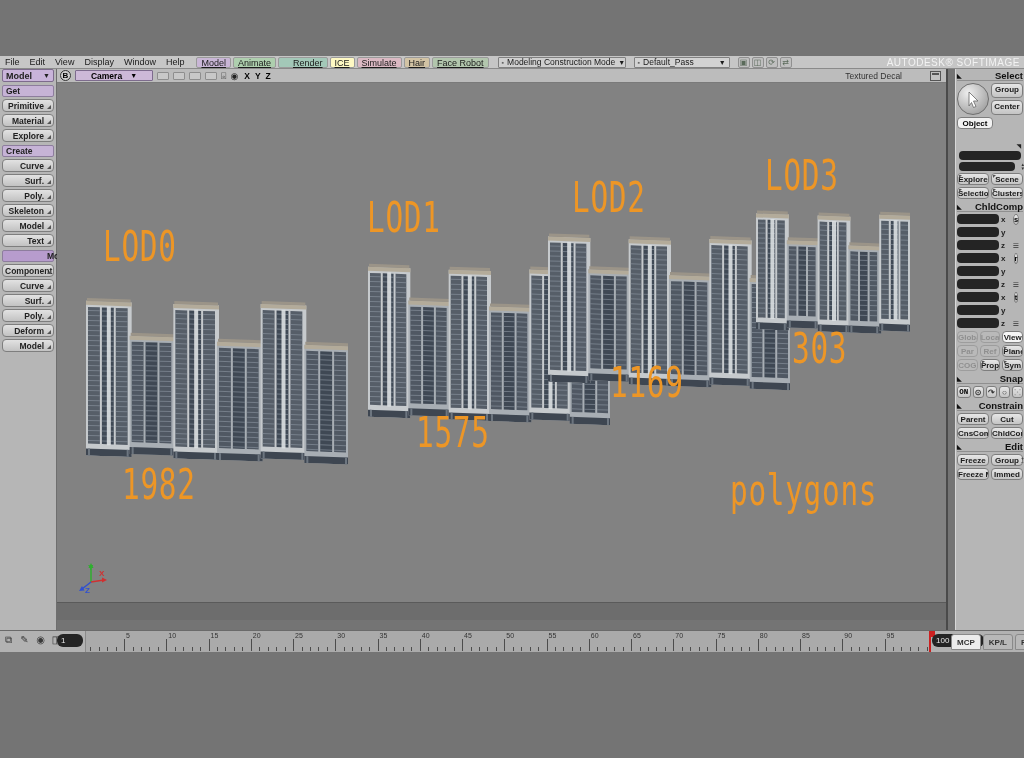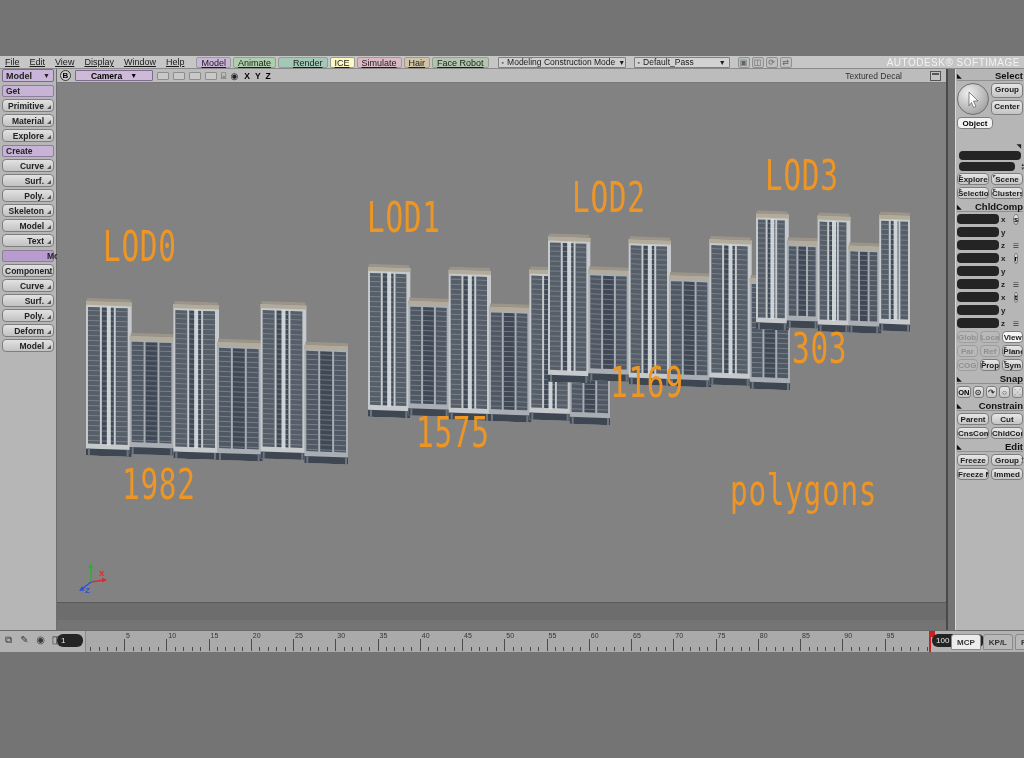--- a/index.html
+++ b/index.html
@@ -3,21 +3,21 @@
 <meta charset="utf-8">
 <style>
   html,body{margin:0;padding:0;}
   *{box-sizing:border-box;}
   .stage{position:relative;width:1024px;height:758px;background:#747474;overflow:hidden;
          font-family:"Liberation Sans",sans-serif;-webkit-font-smoothing:antialiased;}
 
   
   .menubar{position:absolute;left:0;top:56px;width:1024px;height:13px;background:#c6c6c6;
            border-bottom:1px solid #8a8a8a;display:flex;align-items:center;font-size:9px;color:#1a1a1a;}
-  .menu-item{padding:8px 5px;text-decoration:underline;white-space:nowrap;cursor:default;}
+  .menu-item{padding:8px 5px;white-space:nowrap;cursor:default;}
   .module-item{padding:0 4px;margin:0 1px;border:1px solid #9a9a9a;border-radius:2px;
                text-decoration:underline;white-space:nowrap;height:11px;line-height:10px;}
   .dropdown{display:flex;align-items:center;gap:3px;border:1px solid #808080;background:#d2d2d2;
             height:11px;font-size:8.5px;padding:0 3px;margin-left:8px;border-radius:1px;white-space:nowrap;}
   .dropdown .caret{font-size:7px;margin-left:auto;}
   .dropdown .dd-glyph{font-size:7px;color:#666;}
   .dd-mode{width:128px;background:#cfcfcf;}
   .dd-pass{width:96px;}
   .mb-icons{display:flex;gap:2px;margin-left:8px;}
   .mb-icon{width:12px;height:11px;border:1px solid #909090;background:#bfbfbf;font-size:8px;
@@ -90,21 +90,21 @@
   .tf-row{display:flex;align-items:center;gap:2px;height:12px;margin:1px 0;}
   .tf-field{width:42px;height:10px;background:#242424;border-radius:4px;cursor:text;}
   .tf-axis{width:7px;font-size:8px;font-weight:bold;color:#222;}
   .tf-side{width:12px;text-align:center;}
   .tf-round{width:11px;height:11px;border-radius:50%;background:linear-gradient(#eee,#bbb);
             border:1px solid #777;font-size:7.5px;font-weight:bold;line-height:10px;text-align:center;cursor:pointer;}
   .tf-menu{font-size:7px;line-height:10px;color:#333;cursor:pointer;}
   .snap-row{display:flex;gap:2px;margin:2px 0;align-items:center;}
   .snap-btn{height:12px;border:1px solid #7e7e7e;border-radius:3px;background:linear-gradient(#e6e6e6,#c4c4c4);
             font-size:7.5px;font-weight:bold;text-align:center;line-height:11px;cursor:pointer;}
-  .snap-on{width:16px;}
+  .snap-on{width:16px;font-family:Liberation Mono, monospace;}
   .snap-ico{width:13px;color:#333;font-size:8px;}
   .snap-ico.off{color:#999;}
   .edit-wrap{position:relative;}
 
   
   .timeline{position:absolute;left:0;top:630px;width:1024px;height:22px;background:#b2b2b2;
             border-top:1px solid #6a6a6a;}
   .tl-icons{position:absolute;left:2px;top:2px;display:flex;gap:3px;}
   .tl-ico{width:13px;height:14px;font-size:10px;line-height:14px;text-align:center;color:#3a3a3a;cursor:pointer;}
   .tl-field{position:absolute;top:3px;height:13px;background:#242424;border-radius:6px;color:#e8e8e8;

